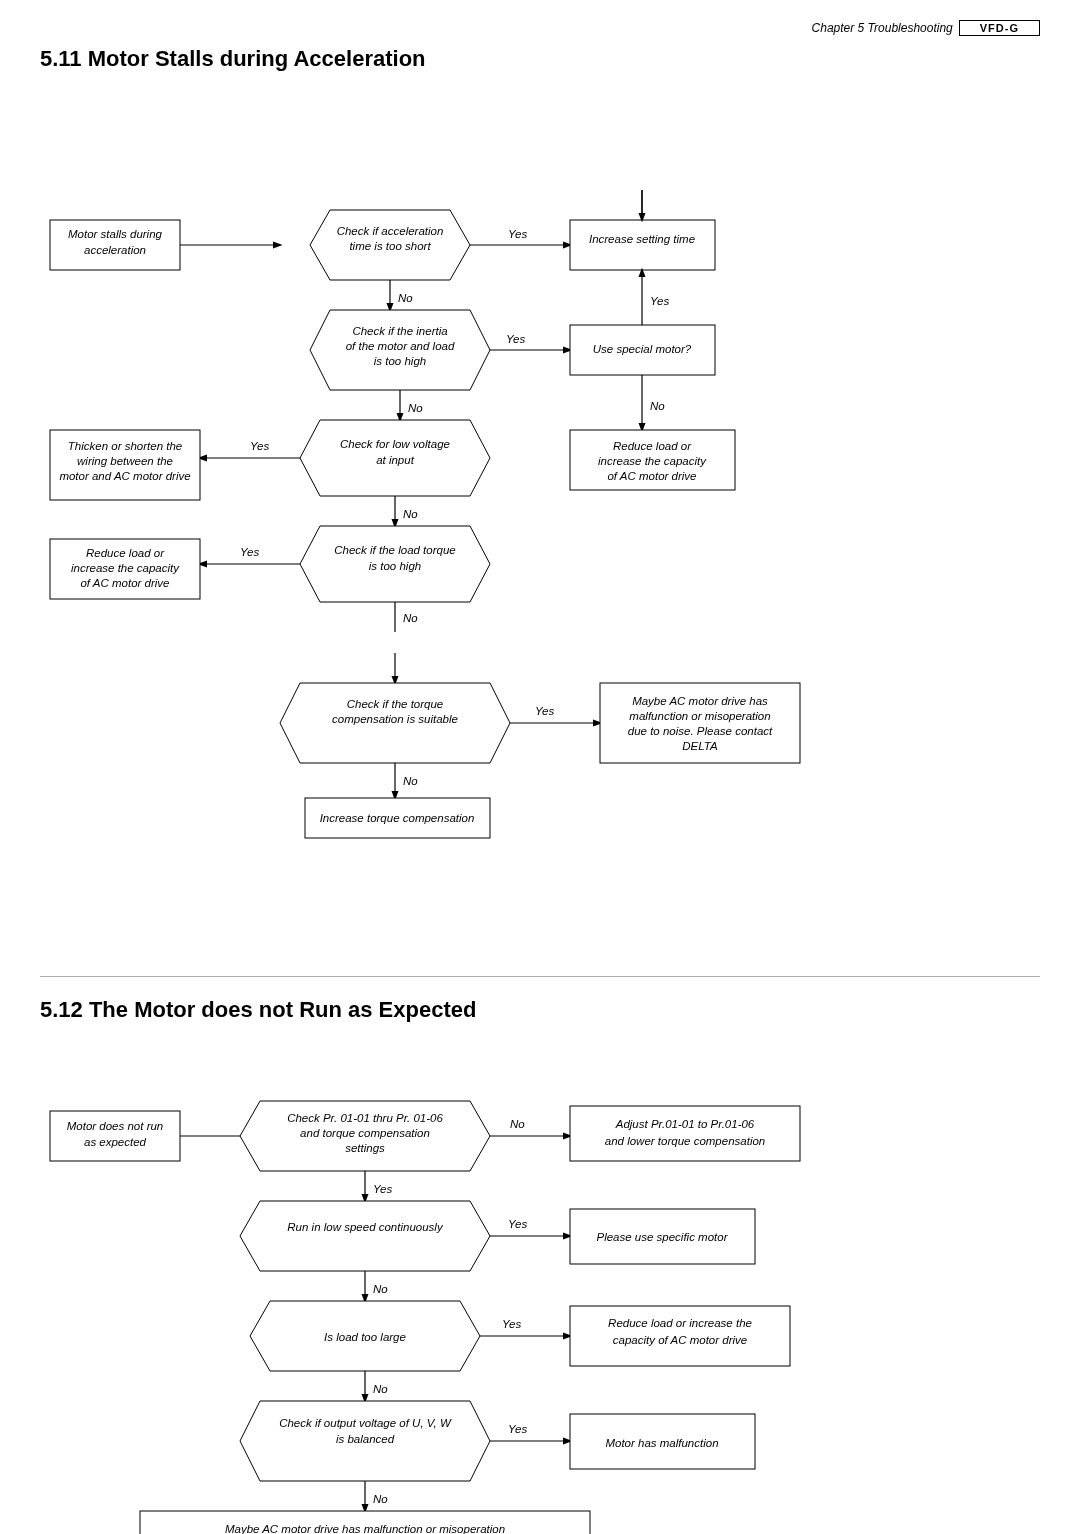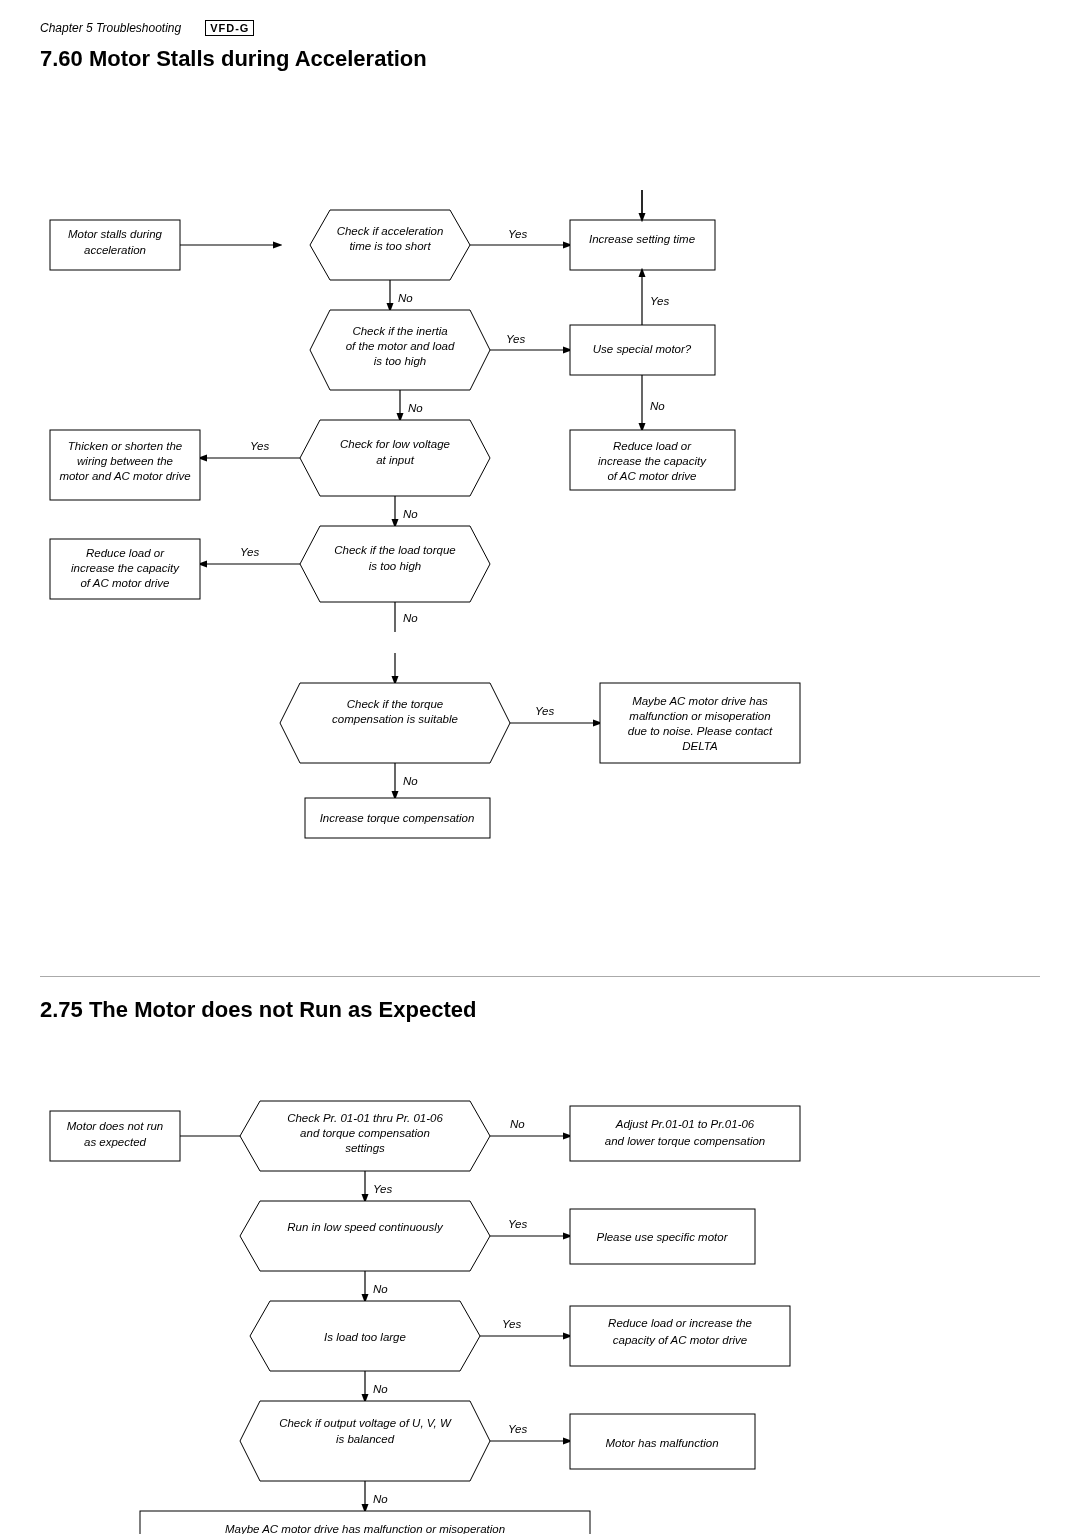--- a/index.html
+++ b/index.html
@@ -11,27 +11,28 @@
       width: 1080px;
       min-height: 1534px;
       padding: 20px 40px 40px 40px;
     }
     .chapter-header {
       font-size: 12px;
       font-style: italic;
       margin-bottom: 10px;
       display: flex;
       align-items: center;
-      gap: 24px;
+      gap: 6px;
+      justify-content: flex-end;
     }
     .brand-logo {
       display: inline-flex;
       align-items: center;
       border: 1.5px solid #000;
-      padding: 1px 4px;
+      padding: 1px 20px;
       font-size: 11px;
       font-weight: bold;
       font-style: normal;
       letter-spacing: 1px;
     }
     .section-title {
       font-size: 22px;
       font-weight: bold;
       margin: 10px 0 18px 0;
     }
@@ -52,21 +53,21 @@
     }
   </style>
 </head>
 <body>
 
 <div class="chapter-header">
   <span>Chapter 5  Troubleshooting</span>
   <span class="brand-logo">VFD-G</span>
 </div>
 
-<div class="section-title">7.60 Motor Stalls during Acceleration</div>
+<div class="section-title">5.11 Motor Stalls during Acceleration</div>
 
 <div class="flowchart-container">
 <svg width="1000" height="560">
 
   <rect x="10" y="130" width="130" height="50" fill="white" stroke="#000" stroke-width="1"></rect>
   <text x="75" y="148" text-anchor="middle" font-size="11">Motor stalls during</text>
   <text x="75" y="164" text-anchor="middle" font-size="11">acceleration</text>
 
   <line x1="140" y1="155" x2="240" y2="155" stroke="#000" stroke-width="1.2" marker-end="url(#arrow)"></line>
 
@@ -181,21 +182,21 @@
   <text x="363" y="142" font-size="11">No</text>
 
   <rect x="265" y="155" width="185" height="40" fill="white" stroke="#000" stroke-width="1"></rect>
   <text x="357" y="179" text-anchor="middle" font-size="11">Increase torque compensation</text>
 
 </svg>
 </div>
 
 <hr class="divider">
 
-<div class="section-title">2.75 The Motor does not Run as Expected</div>
+<div class="section-title">5.12 The Motor does not Run as Expected</div>
 
 <div class="flowchart-container">
 <svg width="1000" height="580">
   <defs>
     <marker id="arrow3" markerWidth="8" markerHeight="8" refX="6" refY="3" orient="auto">
       <path d="M0,0 L0,6 L8,3 z" fill="#000"></path>
     </marker>
   </defs>
 
   <rect x="10" y="70" width="130" height="50" fill="white" stroke="#000" stroke-width="1"></rect>

